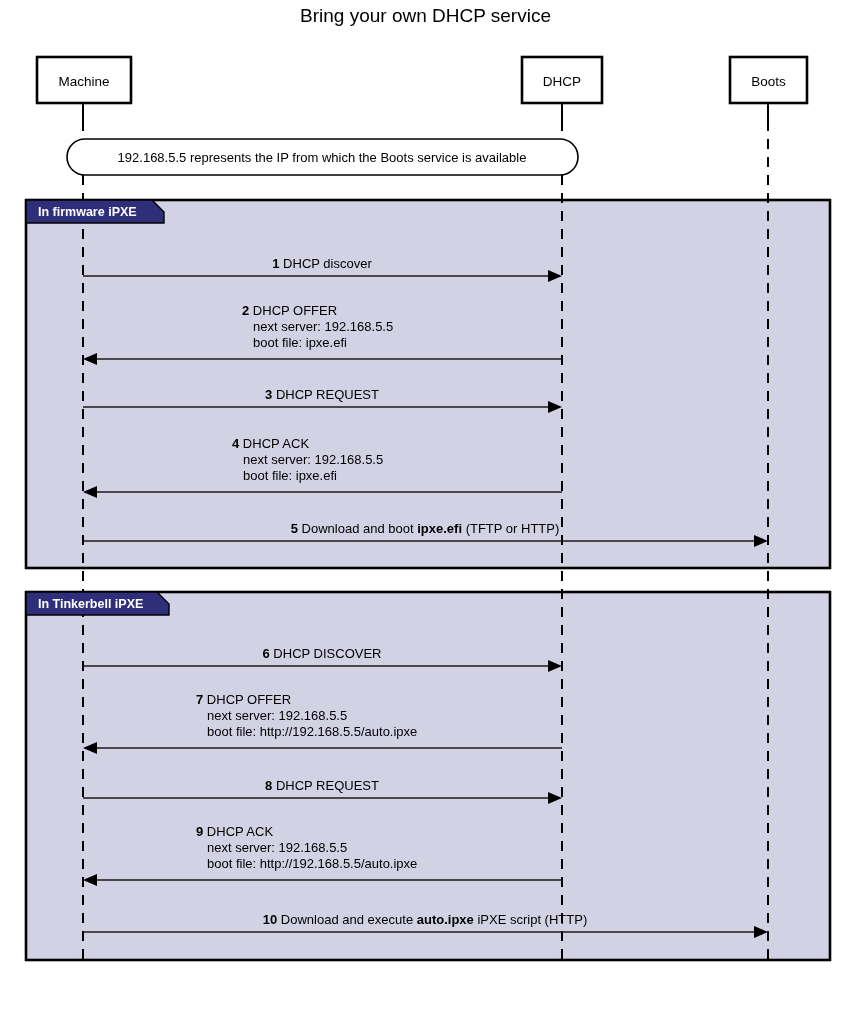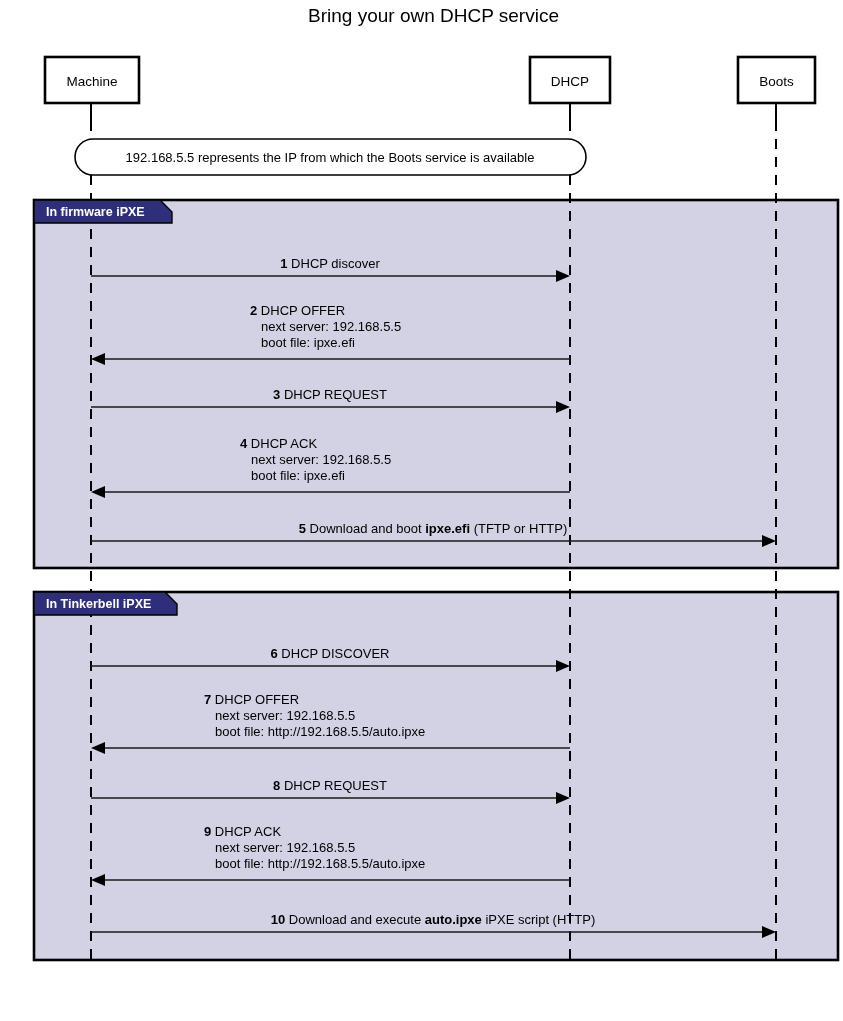--- a/index.html
+++ b/index.html
@@ -10,21 +10,21 @@
   body {
     font-family: "Liberation Sans", sans-serif;
     width: 843px;
     height: 1021px;
     position: relative;
     overflow: hidden;
     color: #000000;
   }
   #diagram-root {
     position: absolute;
-    left: 12px; top: 0;
+    left: 4px; top: 0;
     width: 815px;
     height: 1021px;
   }
   svg.diagram-svg {
     position: absolute;
     left: 0; top: 0;
     width: 843px;
     height: 1021px;
     display: block;
   }

